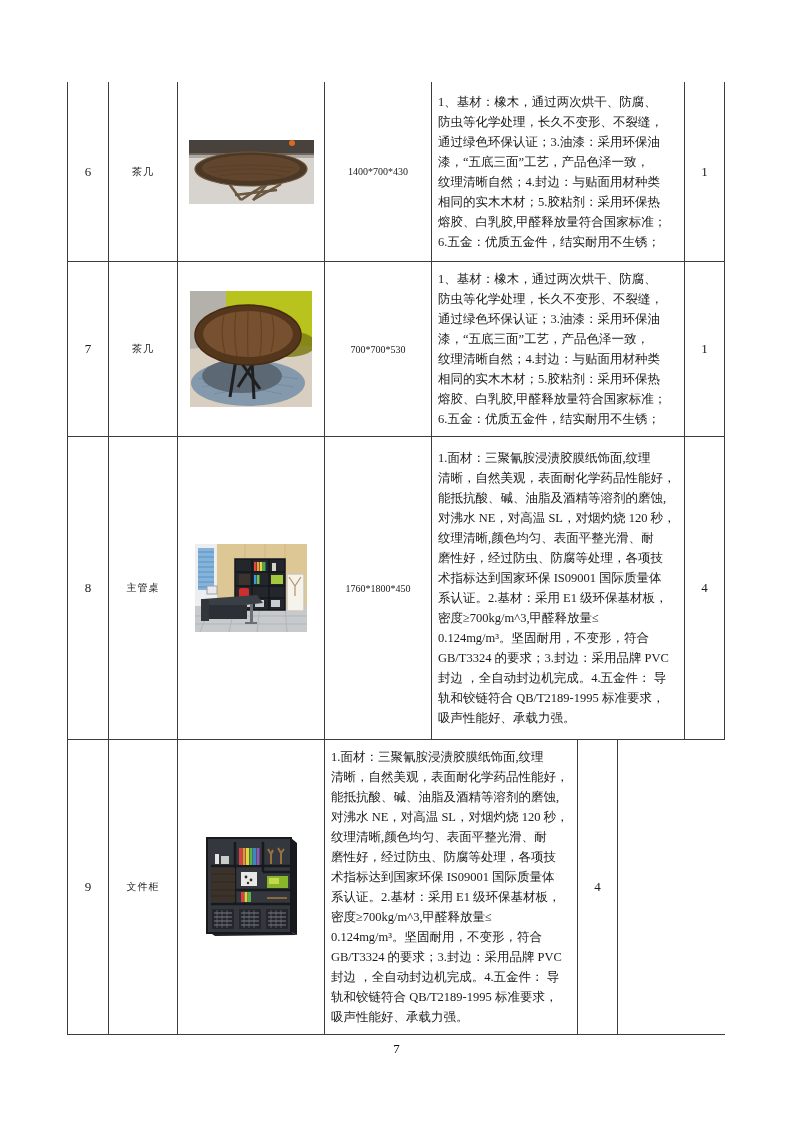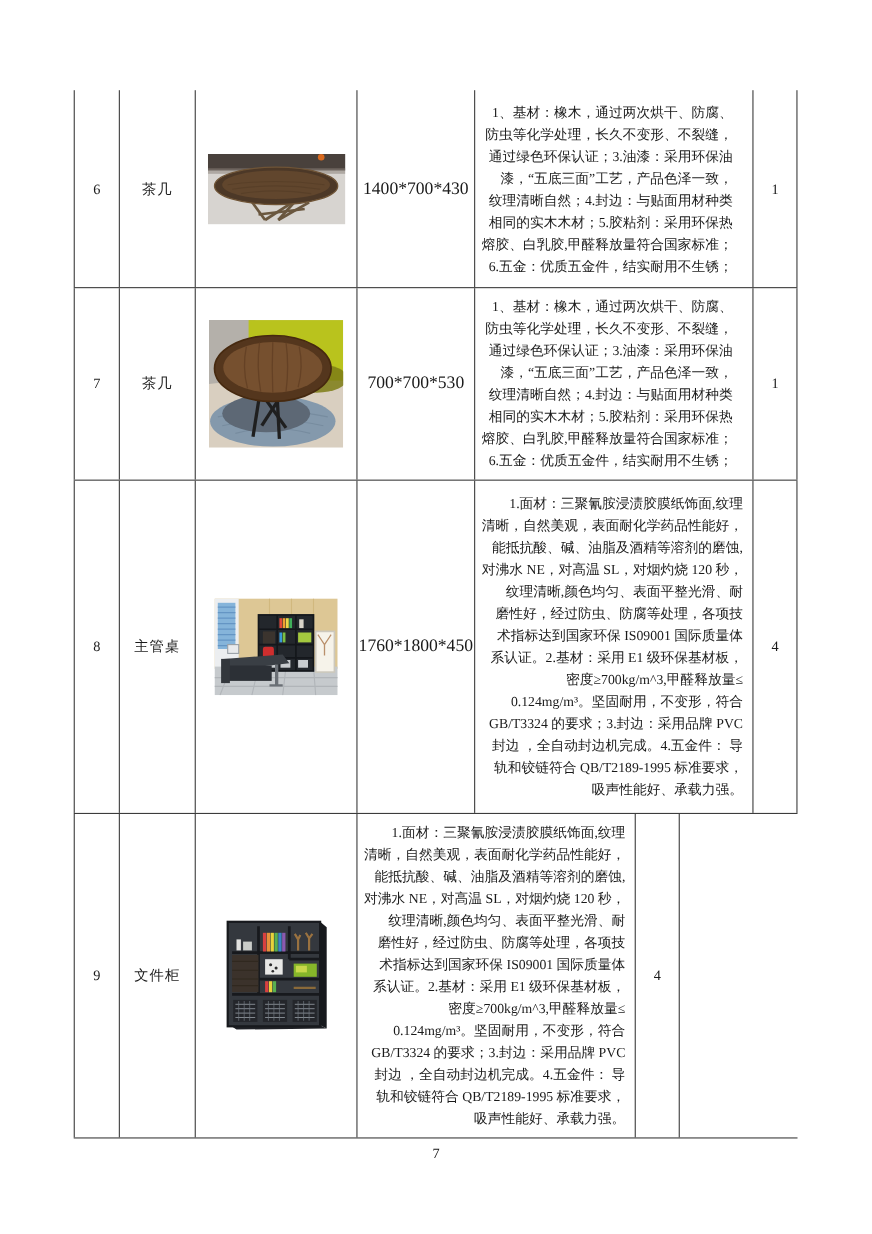--- a/index.html
+++ b/index.html
@@ -25,31 +25,31 @@
   .trow.r8 { height: 303px; }
   .trow.r9 { height: 295px; }
   .cell {
     border-right: 1px solid #3c3c3c;
     display: flex;
     align-items: center;
     justify-content: center;
     overflow: hidden;
   }
   .c-no   { width: 42px;  border-left: 1px solid #3c3c3c; font-size: 13px; }
-  .c-name { width: 69px;  font-size: 13px; letter-spacing: 1px; }
+  .c-name { width: 69px;  font-size: 10px; letter-spacing: 1px; }
   .c-img  { width: 147px; }
-  .c-size { width: 107px; font-size: 16px; }
+  .c-size { width: 107px; font-size: 10px; }
   .c-desc {
     width: 253px;
     font-size: 12.5px;
     line-height: 20px;
     padding: 4px 4px 4px 6px;
     white-space: pre-line;
     justify-content: flex-start;
-    text-align: right;
+    text-align: left;
   }
   .c-qty  { width: 40px; border-right: 1px solid #3c3c3c; font-size: 13px; }
   .photo { display: block; }
   .page-footer {
     position: absolute;
     left: 0; top: 1041px;
     width: 793px;
     text-align: center;
     font-size: 13px;
     color: #111;

